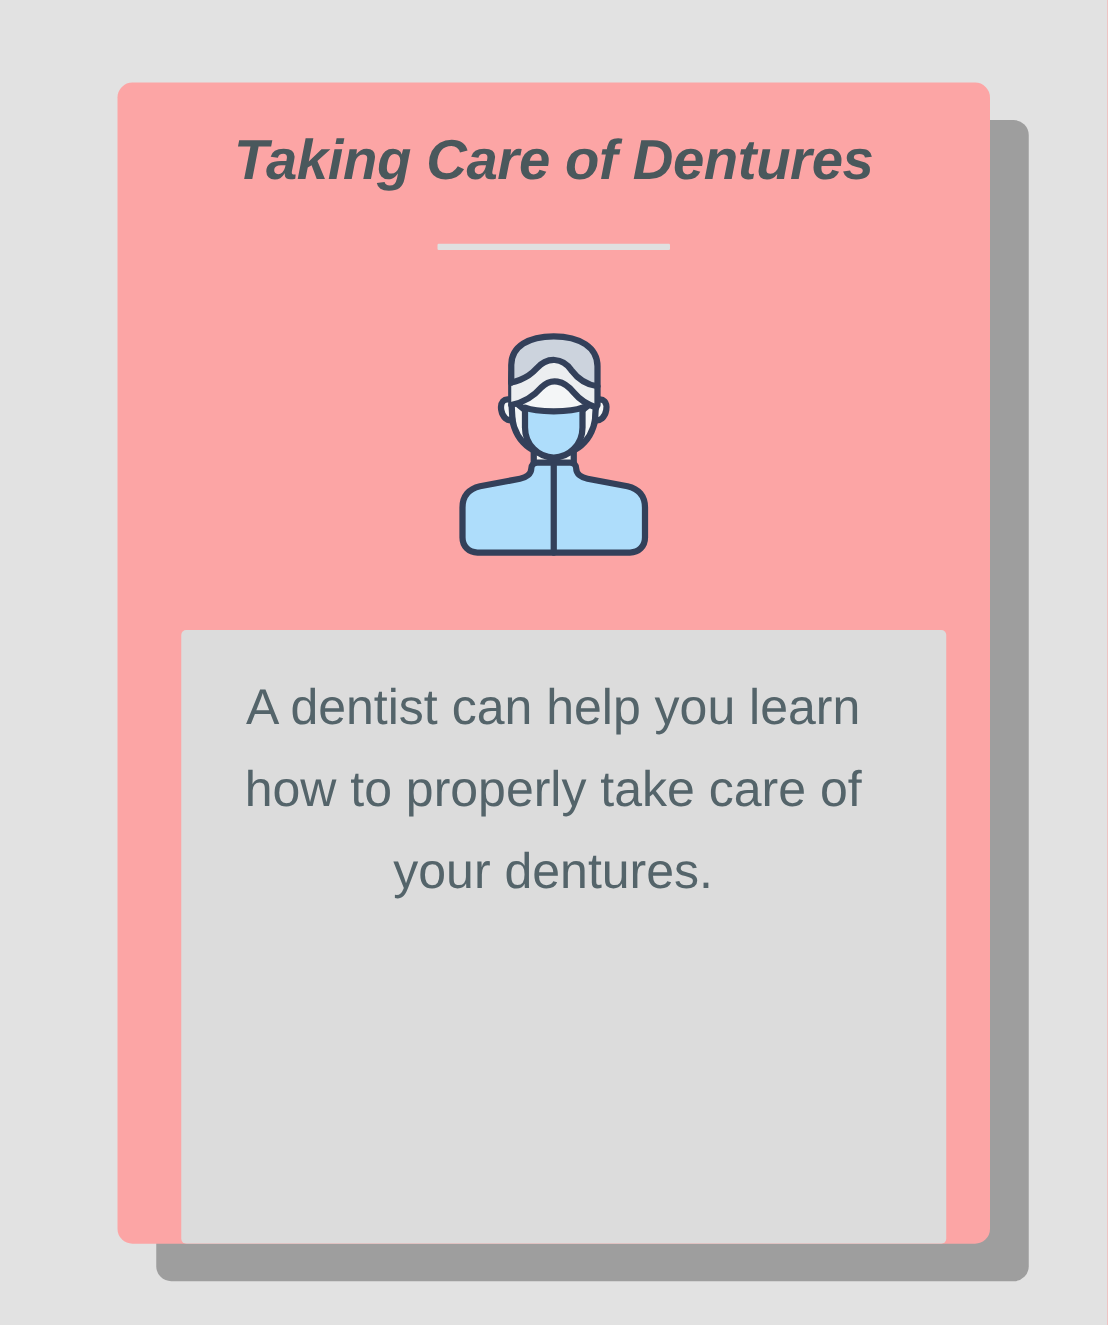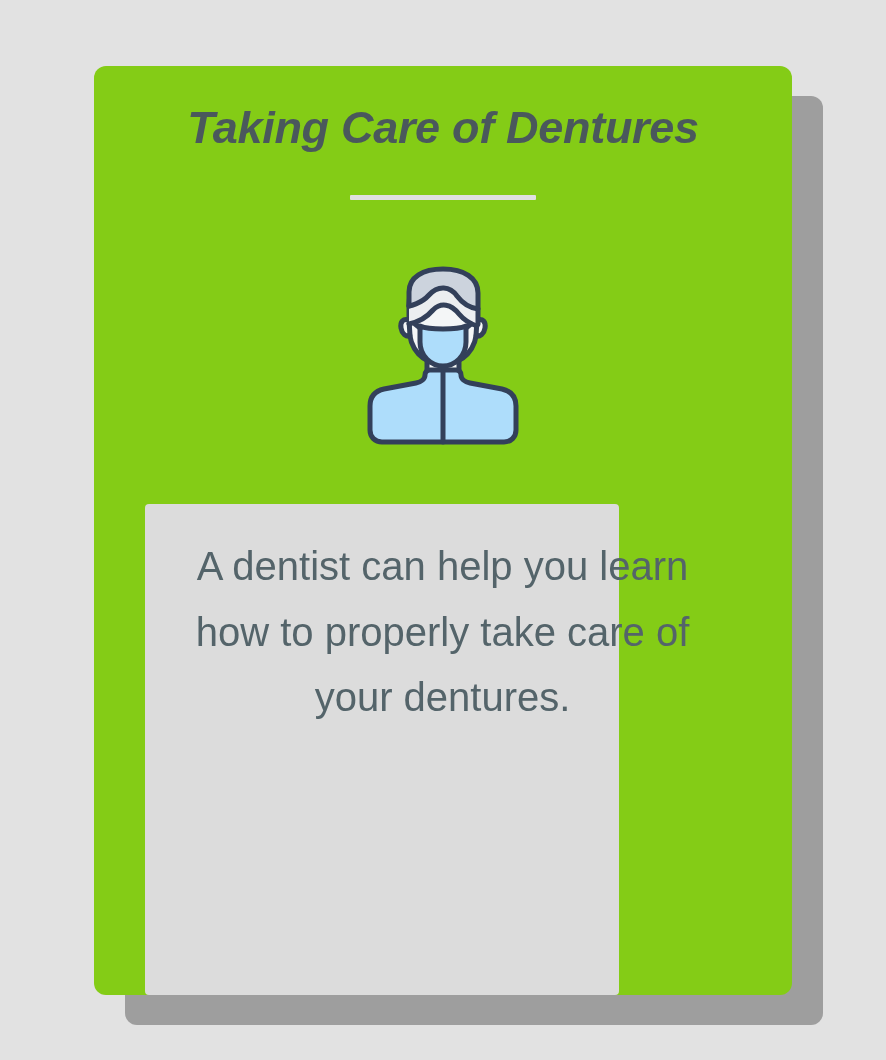--- a/index.html
+++ b/index.html
@@ -35,21 +35,21 @@
     border-radius: 12px;
   }
 
   
   #card {
     position: absolute;
     left: 94px;
     top: 66px;
     width: 698px;
     height: 929px;
-    background: #84cc16;
+    background: #fca5a5;
     border-radius: 12px;
     overflow: hidden;
   }
 
   
   #card-title {
     position: absolute;
     left: 0;
     top: 37px;
     width: 698px;
@@ -86,21 +86,21 @@
     display: block;
     width: 156px;
     height: 185px;
   }
 
   
   #body-panel {
     position: absolute;
     left: 51px;
     top: 438px;
-    width: 474px;
+    width: 612px;
     height: 491px;
     background: #dcdcdc;
     border-radius: 4px;
   }
 
   #body-text {
     position: absolute;
     left: 30px;
     top: 30px;
     width: 535px;

